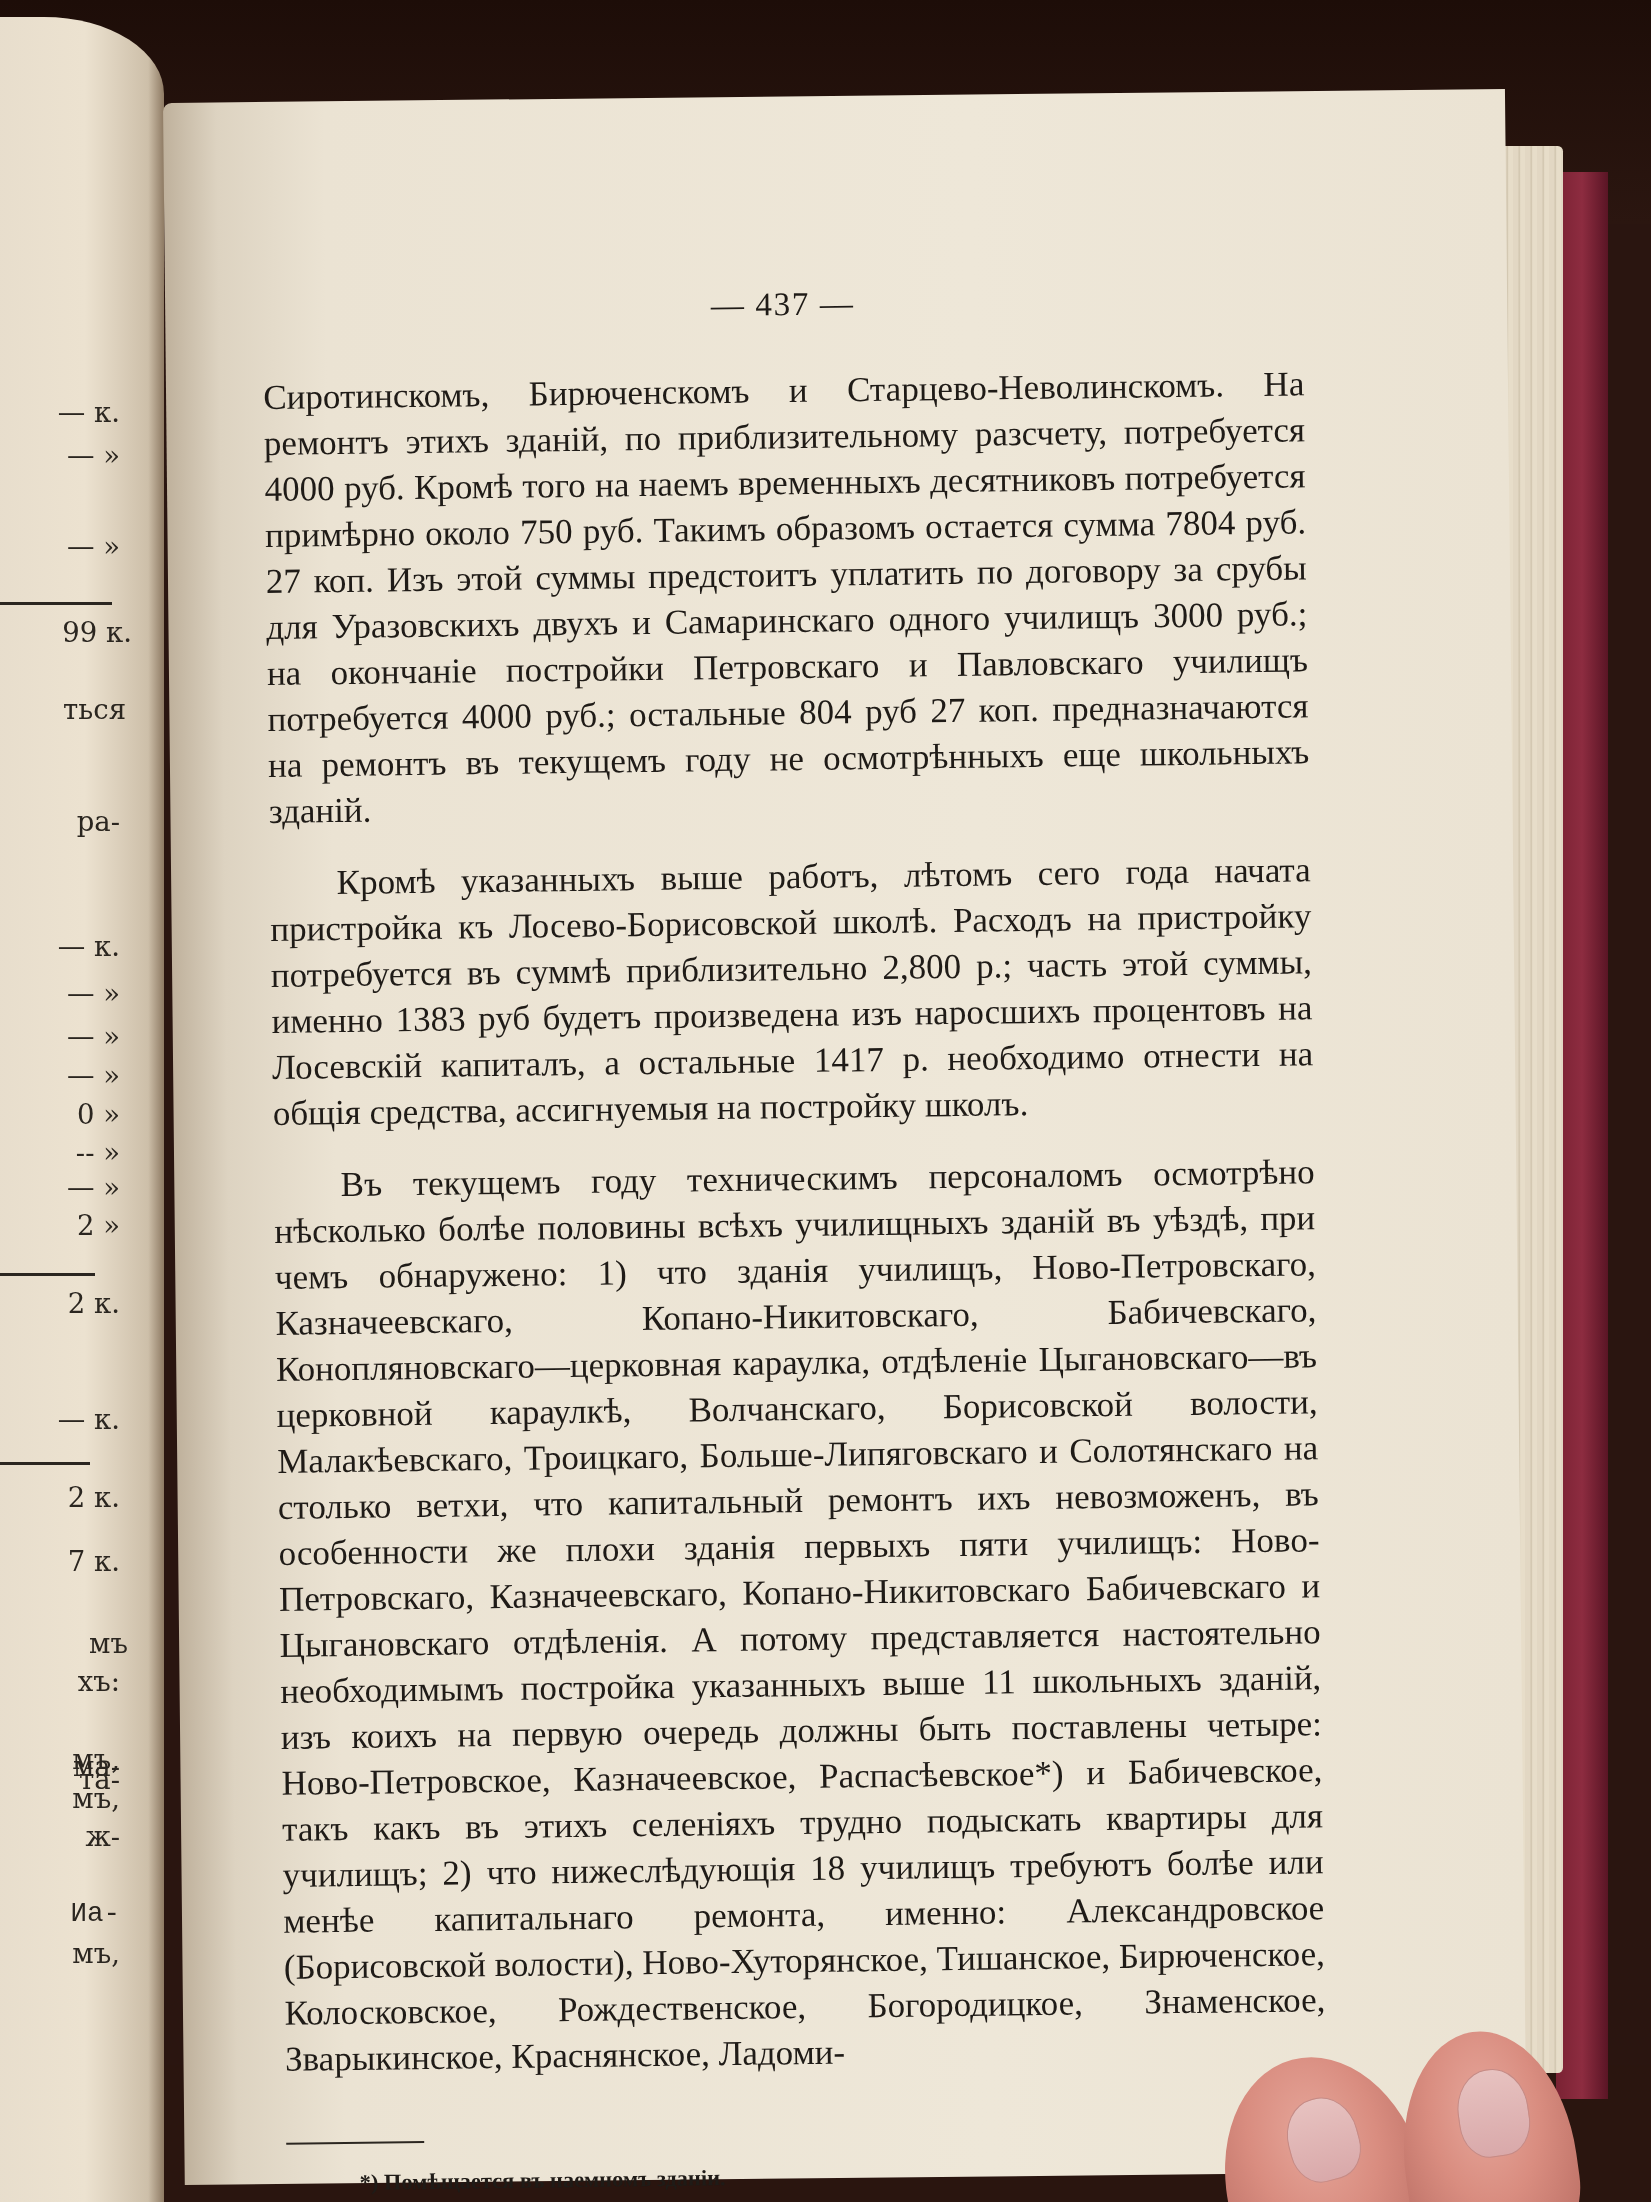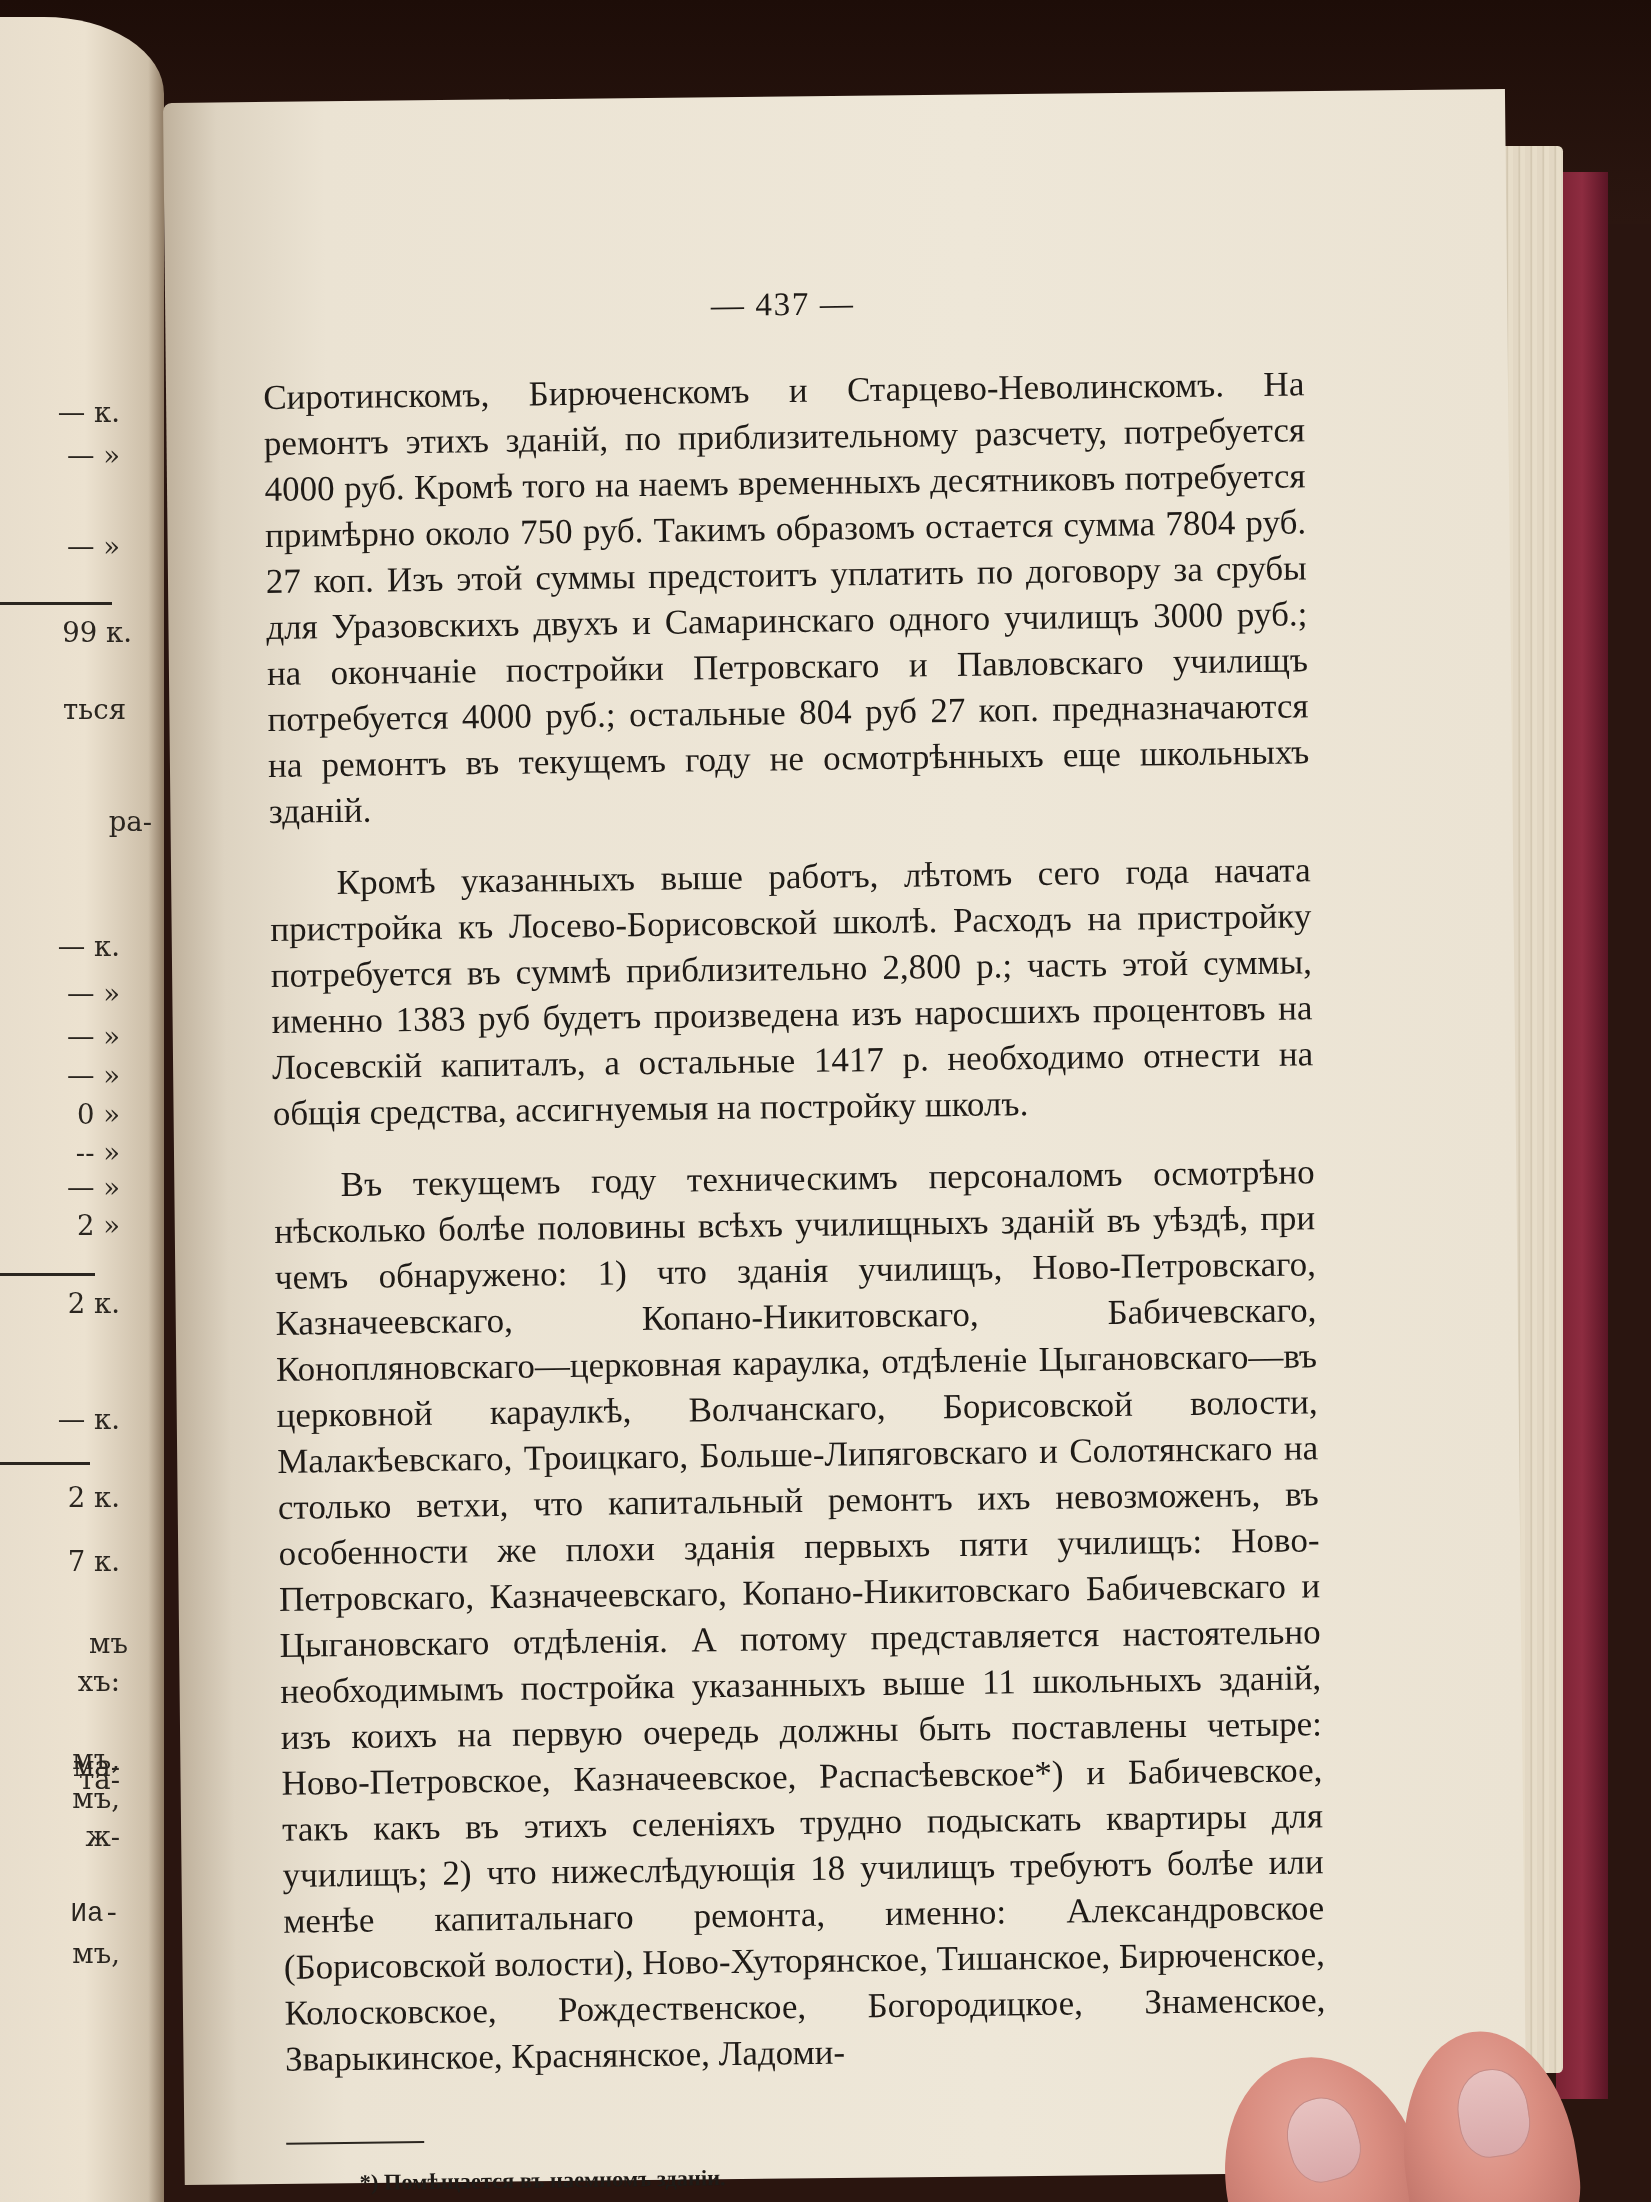--- a/index.html
+++ b/index.html
@@ -86,21 +86,21 @@
 
 <div class="bg-top"></div>
 <div class="bg-bottom"></div>
 
 <div class="left-page" id="left-page">
     <div class="left-frag" style="top: 379px;">— к.</div>
     <div class="left-frag" style="top: 422px;">— »</div>
     <div class="left-frag" style="top: 513px;">— »</div>
     <div class="left-frag" style="top: 599px; margin-left: 12px;">99 к.</div>
     <div class="left-frag" style="top: 676px; padding-left: 6px;">ться</div>
-    <div class="left-frag" style="top: 788px; padding-left: 32px;">ра-</div>
+    <div class="left-frag" style="top: 788px;">ра-</div>
     <div class="left-frag" style="top: 913px;">— к.</div>
     <div class="left-frag" style="top: 960px;">— »</div>
     <div class="left-frag" style="top: 1003px;">— »</div>
     <div class="left-frag" style="top: 1042px;">— »</div>
     <div class="left-frag" style="top: 1081px;">0 »</div>
     <div class="left-frag" style="top: 1119px;">-- »</div>
     <div class="left-frag" style="top: 1154px;">— »</div>
     <div class="left-frag" style="top: 1192px;">2 »</div>
     <div class="left-frag" style="top: 1270px;">2 к.</div>
     <div class="left-frag" style="top: 1386px;">— к.</div>

